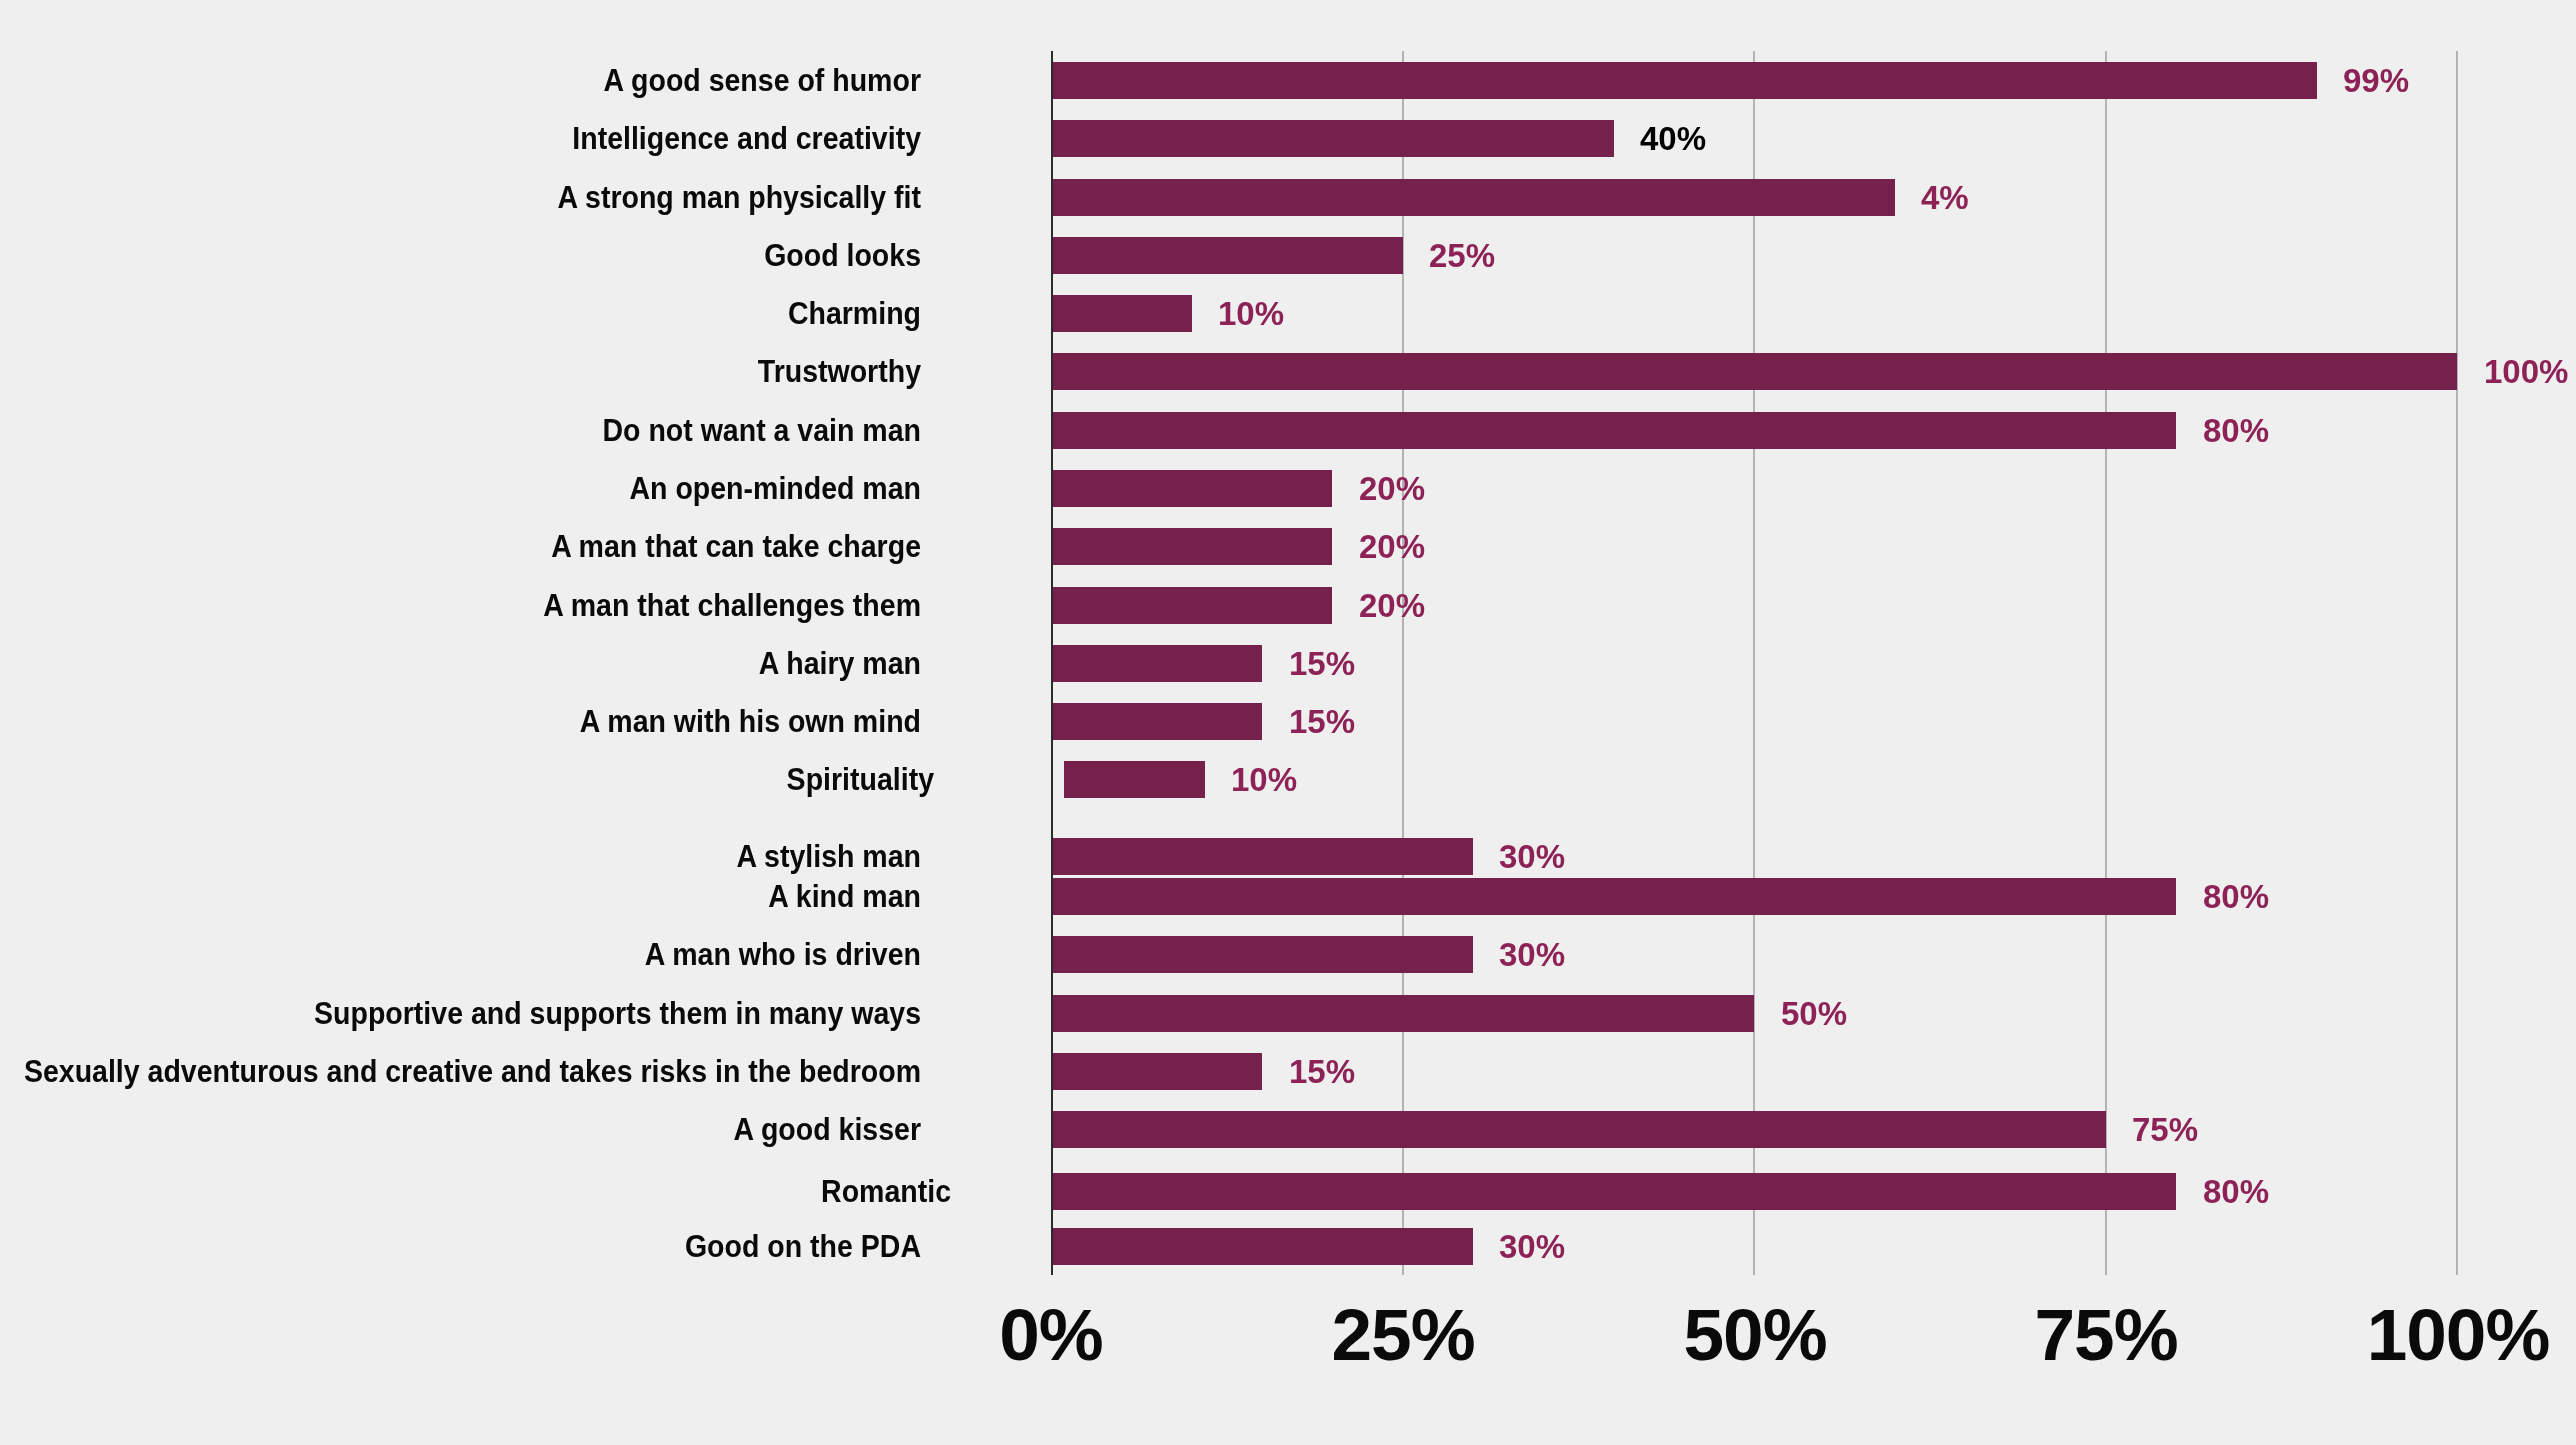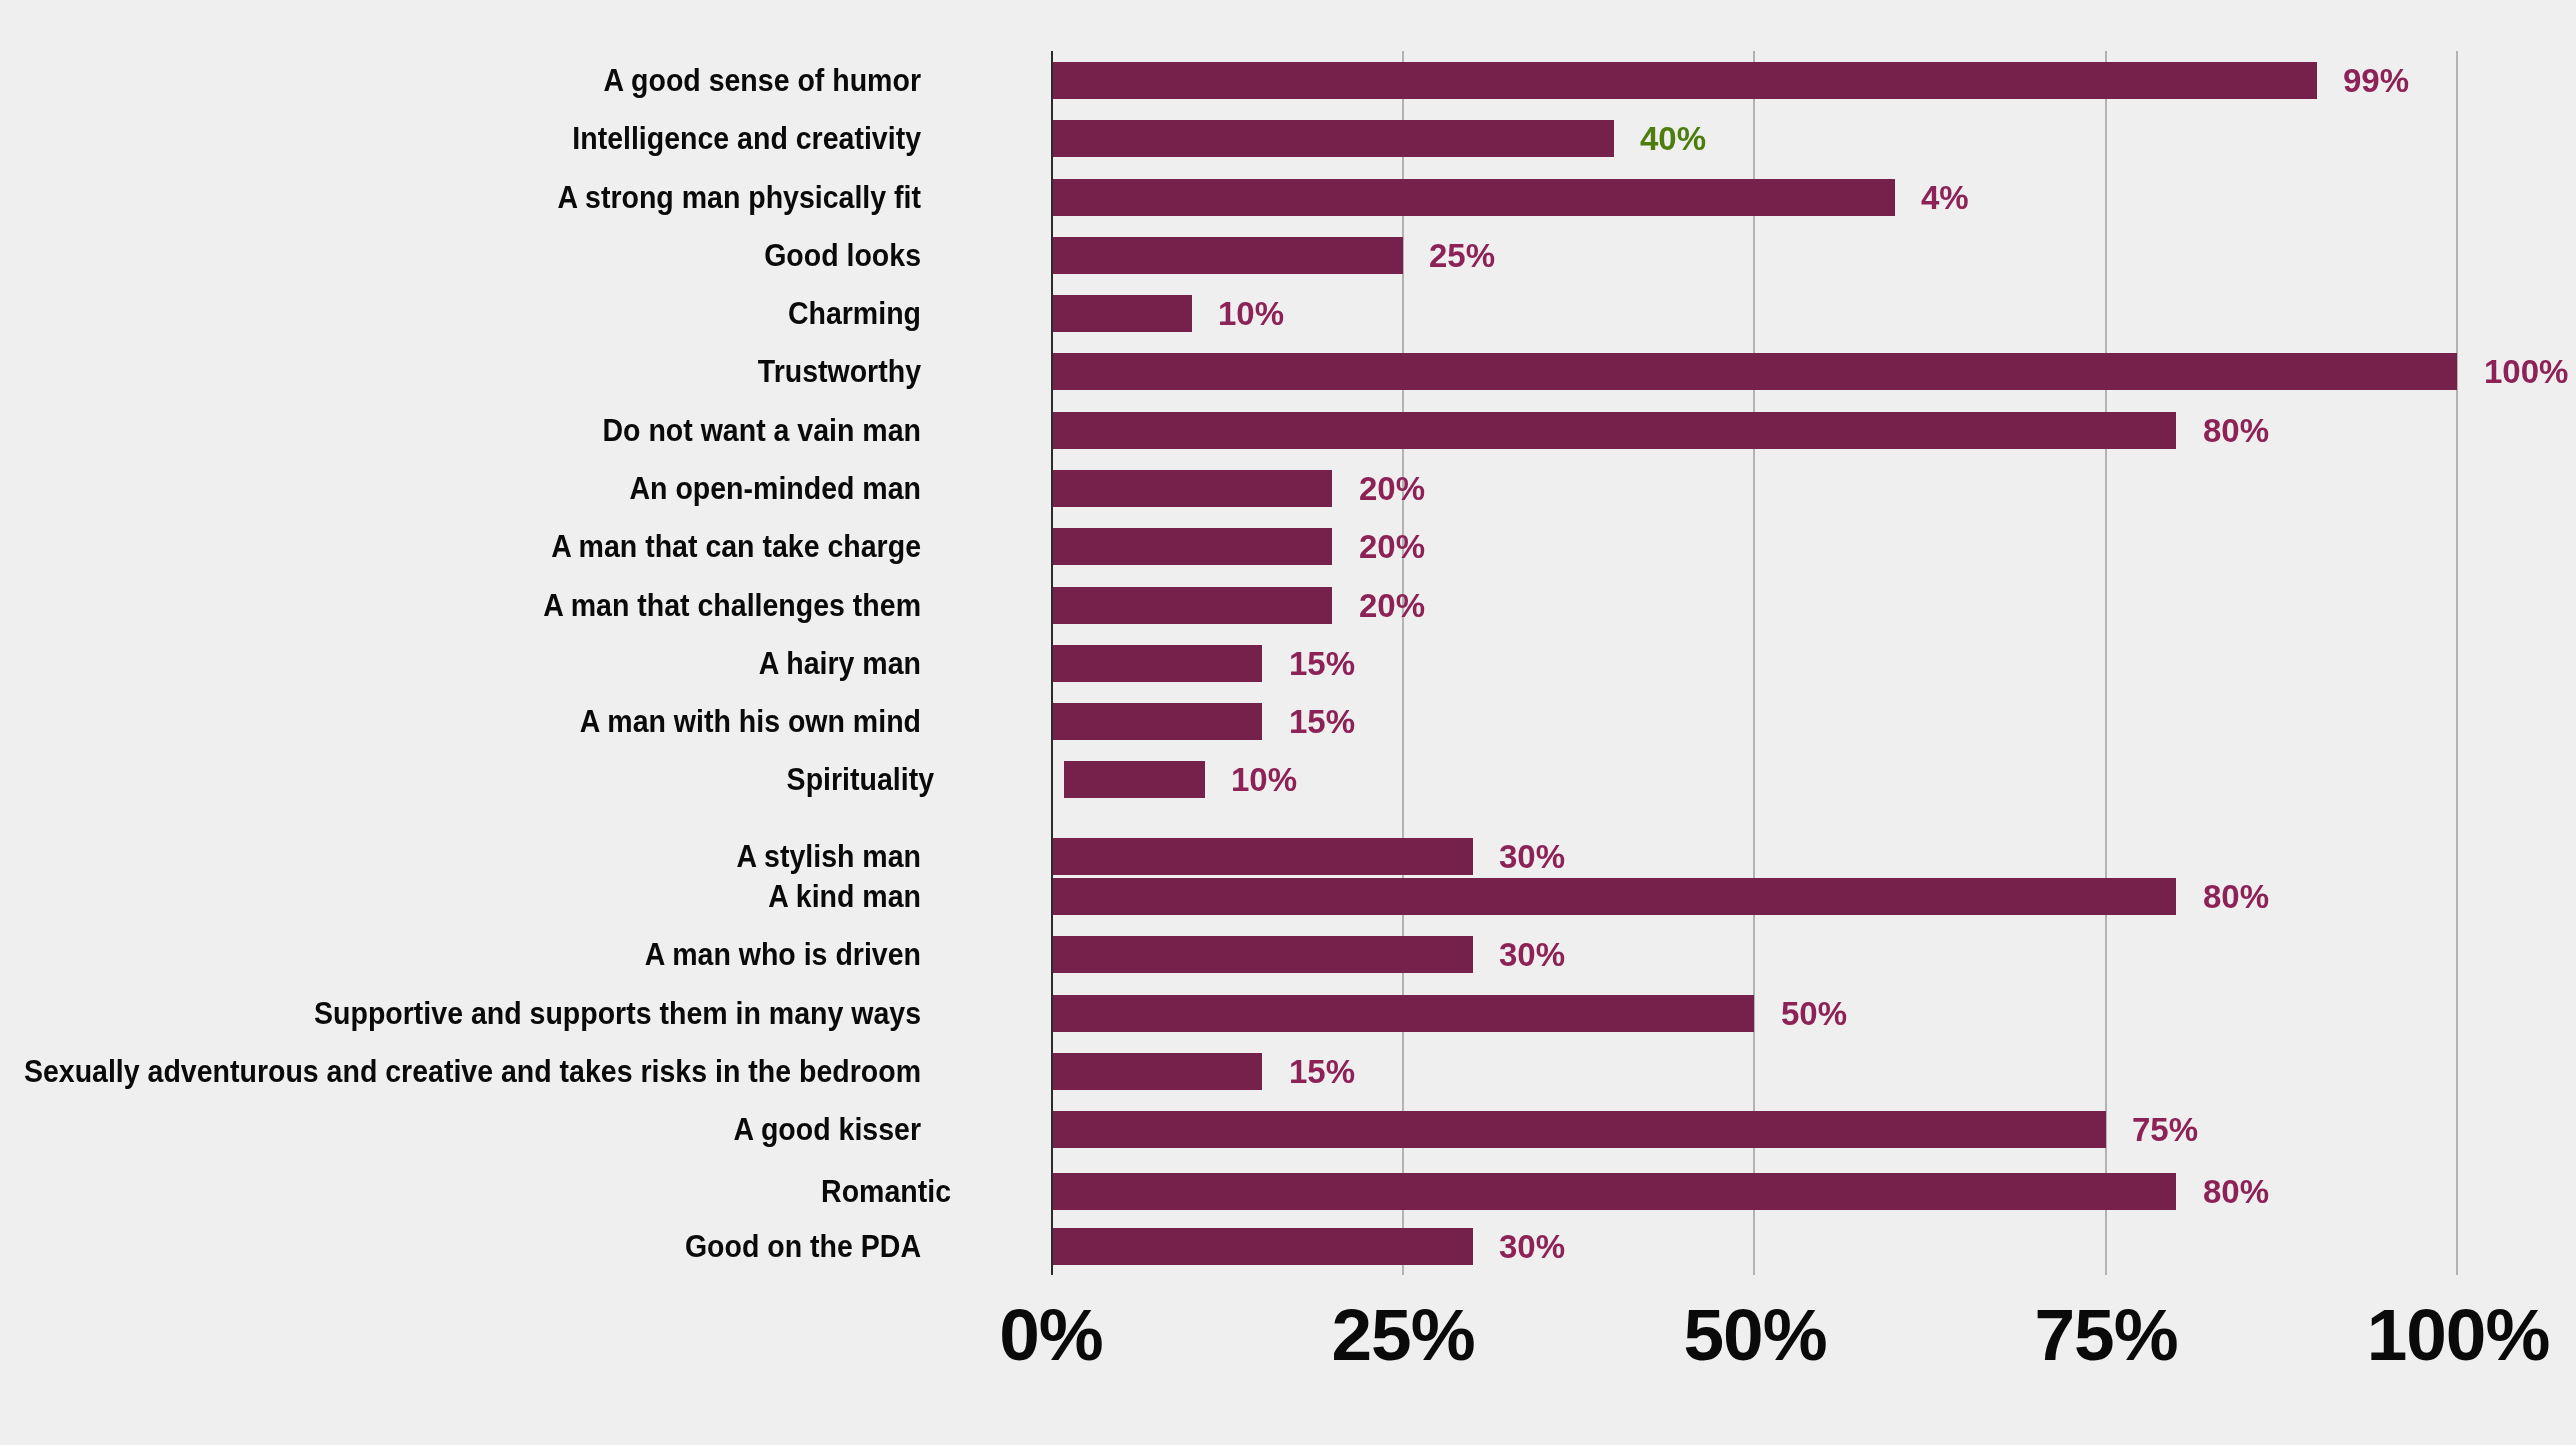--- a/index.html
+++ b/index.html
@@ -116,21 +116,21 @@
       </div>
     <div id="rows">
         <div class="row" style="top: 0px;">
           <div class="bar" style="width: 1266px; background: rgb(118, 32, 76);"></div>
           <div class="row-label" style="top: 14.4px; color: rgb(10, 10, 10);">A good sense of humor</div>
           <div class="value-label" style="left: 1292px; top: 13.4px; color: rgb(141, 34, 87);">99%</div>
         </div>
         <div class="row" style="top: 58px;">
           <div class="bar" style="width: 563px; background: rgb(118, 32, 76);"></div>
           <div class="row-label" style="top: 14.4px; color: rgb(10, 10, 10);">Intelligence and creativity</div>
-          <div class="value-label" style="left: 589px; top: 13.4px; color: #4d7c0f;">40%</div>
+          <div class="value-label" style="left: 589px; top: 13.4px; color: #000000;">40%</div>
         </div>
         <div class="row" style="top: 117px;">
           <div class="bar" style="width: 844px; background: rgb(118, 32, 76);"></div>
           <div class="row-label" style="top: 14.4px; color: rgb(10, 10, 10);">A strong man physically fit</div>
           <div class="value-label" style="left: 870px; top: 13.4px; color: rgb(141, 34, 87);">4%</div>
         </div>
         <div class="row" style="top: 175px;">
           <div class="bar" style="width: 352px; background: rgb(118, 32, 76);"></div>
           <div class="row-label" style="top: 14.4px; color: rgb(10, 10, 10);">Good looks</div>
           <div class="value-label" style="left: 378px; top: 13.4px; color: rgb(141, 34, 87);">25%</div>

